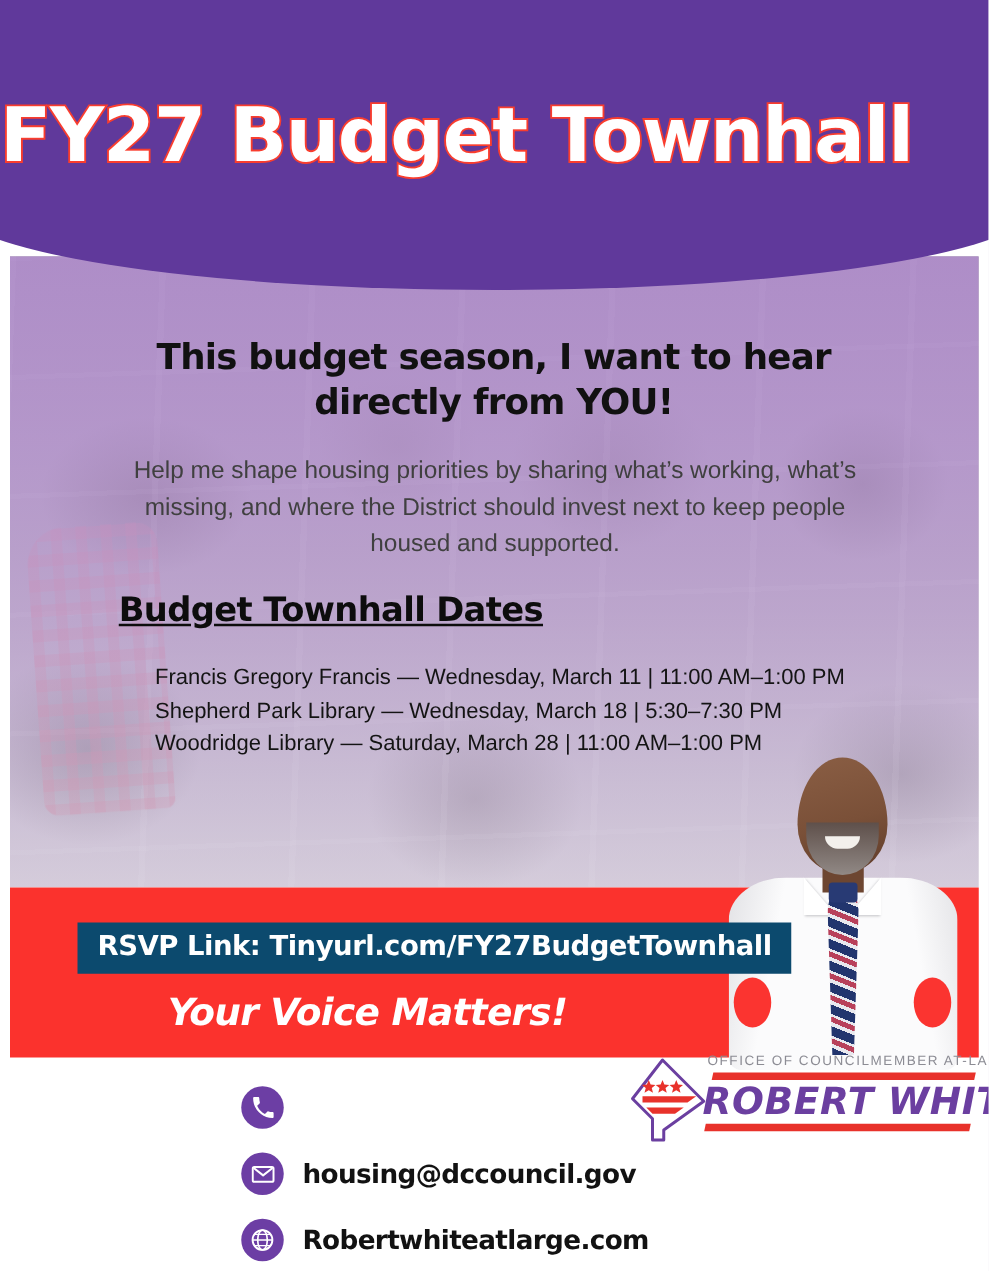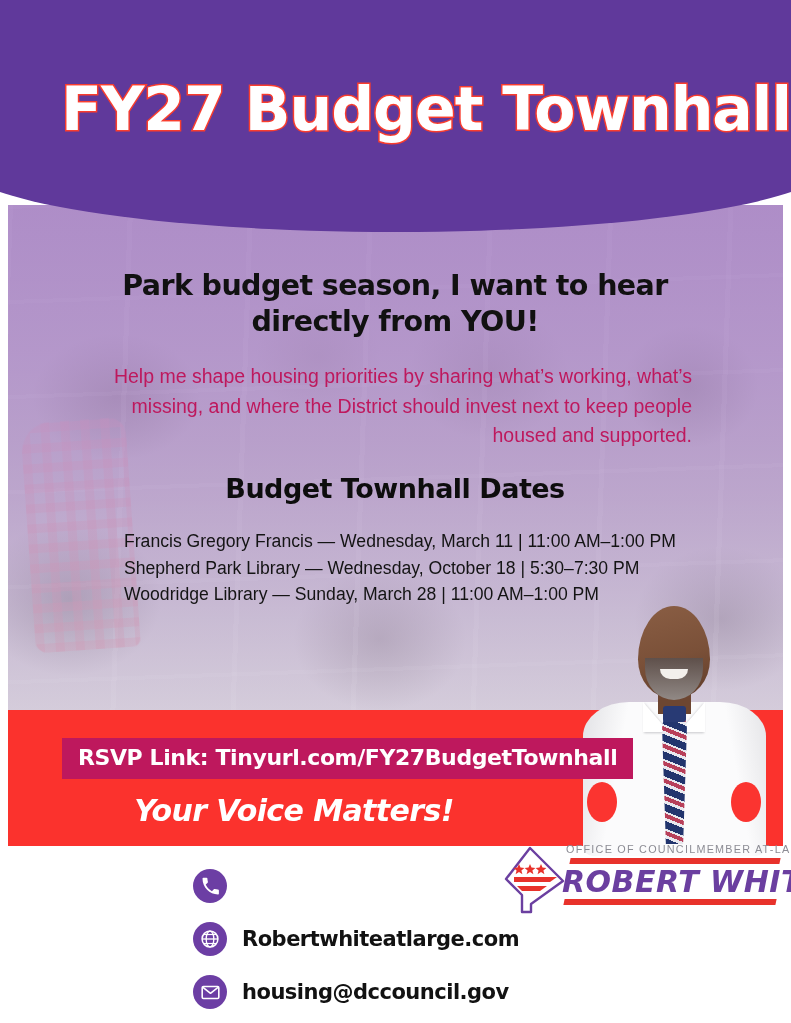--- a/index.html
+++ b/index.html
@@ -32,21 +32,21 @@
     left: -40px; top: -260px;
     width: 871px;
     height: 492px;
     background: #60399B;
     border-radius: 0 0 50% 50% / 0 0 14% 14%;
   }
   .header-title {
     position: absolute;
     left: 0; top: 74px;
     width: 791px;
-    text-align: right;
+    text-align: left;
     font-family: "DejaVu Sans", sans-serif;
     font-size: 60px;
     font-weight: bold;
     letter-spacing: -1px;
     color: #ffffff;
     -webkit-text-stroke: 3px #F93D2E;
     paint-order: stroke fill;
     white-space: nowrap;
   }
 
@@ -118,36 +118,37 @@
     font-size: 28.5px;
     font-weight: bold;
     line-height: 1.26;
     letter-spacing: -0.6px;
     color: #111111;
   }
   .blurb {
     position: absolute;
     left: 100px; top: 362px;
     width: 592px;
-    text-align: right;
+    text-align: center;
     font-family: "Liberation Sans", sans-serif;
     font-size: 19.5px;
     line-height: 1.52;
-    color: #be185d;
+    color: #404040;
   }
   .dates-heading {
     position: absolute;
     left: 95px; top: 473px;
     width: 600px;
-    text-align: center;
+    text-align: left;
     font-family: "DejaVu Sans", sans-serif;
     font-size: 27px;
     font-weight: bold;
     letter-spacing: -0.5px;
     color: #0d0d0d;
+    text-decoration: underline;
   }
   .dates-list {
     position: absolute;
     left: 124px; top: 528px;
     width: 560px;
   }
   .date-row {
     font-family: "Liberation Sans", sans-serif;
     font-size: 17.6px;
     line-height: 1.52;
@@ -254,21 +255,21 @@
     position: absolute;
     left: 8px; top: 710px;
     width: 775px; height: 136px;
     background: #FB322D;
     z-index: 4;
   }
   .rsvp-chip {
     position: absolute;
     left: 62px; top: 738px;
     padding: 7px 16px 9px 16px;
-    background: #be185d;
+    background: #0c4a6e;
     z-index: 7;
   }
   .rsvp-chip-text {
     font-family: "DejaVu Sans", sans-serif;
     font-size: 22px;
     font-weight: bold;
     letter-spacing: -0.4px;
     color: #ffffff;
     white-space: nowrap;
   }
@@ -373,33 +374,33 @@
     <div class="photo-plaid"></div>
     <div class="photo-tint"></div>
   </div>
 
   <div class="header">
     <div class="header-bg"></div>
     <div class="header-title">FY27 Budget Townhall</div>
   </div>
 
   <div class="content">
-    <div class="lede">Park budget season, I want to hear directly from YOU!</div>
+    <div class="lede">This budget season, I want to hear directly from YOU!</div>
     <div class="blurb">Help me shape housing priorities by sharing what’s working, what’s missing, and where the District should invest next to keep people housed and supported.</div>
     <div class="dates-heading">Budget Townhall Dates</div>
 
     <div class="dates-list">
       <div class="date-row">
         <span class="venue">Francis Gregory Francis — </span><span class="day">Wednesday, March 11</span><span class="sep"> | </span><span class="time">11:00 AM–1:00 PM</span>
       </div>
       <div class="date-row">
-        <span class="venue">Shepherd Park Library — </span><span class="day">Wednesday, October 18</span><span class="sep"> | </span><span class="time">5:30–7:30 PM</span>
+        <span class="venue">Shepherd Park Library — </span><span class="day">Wednesday, March 18</span><span class="sep"> | </span><span class="time">5:30–7:30 PM</span>
       </div>
       <div class="date-row">
-        <span class="venue">Woodridge Library — </span><span class="day">Sunday, March 28</span><span class="sep"> | </span><span class="time">11:00 AM–1:00 PM</span>
+        <span class="venue">Woodridge Library — </span><span class="day">Saturday, March 28</span><span class="sep"> | </span><span class="time">11:00 AM–1:00 PM</span>
       </div>
     </div>
   </div>
 
   <div class="red-banner"></div>
 
   <div class="rsvp-chip">
     <span class="rsvp-chip-text">RSVP Link:  Tinyurl.com/FY27BudgetTownhall</span>
   </div>
 
@@ -424,39 +425,39 @@
     <div class="contact-row">
       <span class="contact-icon">
         <svg width="19" height="19" viewBox="0 0 24 24" aria-hidden="true">
           <path fill="#ffffff" d="M6.6 10.8c1.6 3.1 4.1 5.6 7.2 7.2l2.4-2.4c.3-.3.8-.4 1.2-.3 1.3.4 2.6.6 4 .6.7 0 1.2.5 1.2 1.2v3.8c0 .7-.5 1.2-1.2 1.2C10.9 22.1 1.9 13.1 1.9 2c0-.7.5-1.2 1.2-1.2h3.8c.7 0 1.2.5 1.2 1.2 0 1.4.2 2.7.6 4 .1.4 0 .9-.3 1.2l-2.4 2.4z"></path>
         </svg>
       </span>
     </div>
 
     <div class="contact-row">
       <span class="contact-icon">
+        <svg width="19" height="19" viewBox="0 0 24 24" aria-hidden="true">
+          <rect x="1.5" y="4.5" width="21" height="15" rx="1.6" fill="none" stroke="#ffffff" stroke-width="2"></rect>
+          <path d="M2.5 5.5 L12 13 L21.5 5.5" fill="none" stroke="#ffffff" stroke-width="2" stroke-linejoin="round"></path>
+        </svg>
+      </span>
+      <span class="contact-text">housing@dccouncil.gov</span>
+    </div>
+
+    <div class="contact-row">
+      <span class="contact-icon">
         <svg width="20" height="20" viewBox="0 0 24 24" aria-hidden="true">
           <circle cx="12" cy="12" r="9.5" fill="none" stroke="#ffffff" stroke-width="1.8"></circle>
           <ellipse cx="12" cy="12" rx="4.6" ry="9.5" fill="none" stroke="#ffffff" stroke-width="1.6"></ellipse>
           <line x1="2.6" y1="12" x2="21.4" y2="12" stroke="#ffffff" stroke-width="1.6"></line>
           <line x1="4.3" y1="6.6" x2="19.7" y2="6.6" stroke="#ffffff" stroke-width="1.4"></line>
           <line x1="4.3" y1="17.4" x2="19.7" y2="17.4" stroke="#ffffff" stroke-width="1.4"></line>
         </svg>
       </span>
       <span class="contact-text">Robertwhiteatlarge.com</span>
-    </div>
-
-    <div class="contact-row">
-      <span class="contact-icon">
-        <svg width="19" height="19" viewBox="0 0 24 24" aria-hidden="true">
-          <rect x="1.5" y="4.5" width="21" height="15" rx="1.6" fill="none" stroke="#ffffff" stroke-width="2"></rect>
-          <path d="M2.5 5.5 L12 13 L21.5 5.5" fill="none" stroke="#ffffff" stroke-width="2" stroke-linejoin="round"></path>
-        </svg>
-      </span>
-      <span class="contact-text">housing@dccouncil.gov</span>
     </div>
   </div>
 
   <div class="logo">
     <svg class="logo-diamond" viewBox="0 0 68 70">
       <path d="M30 3 L63 36 L31 59 L31 67 L22 67 L22 50 L6 34 Z" fill="#ffffff" stroke="#6B3FA0" stroke-width="2.4" stroke-linejoin="round"></path>
       <path d="M14 32 L57 32 L50 37 L14 37 Z" fill="#E8322B"></path>
       <path d="M17 41 L47 41 L40 46 L22 46 Z" fill="#E8322B"></path>
       <g fill="#E8322B">
         <path d="M19 19 l1.5 3.6 3.9.3-3 2.5 1 3.8-3.4-2.1-3.4 2.1 1-3.8-3-2.5 3.9-.3z"></path>

